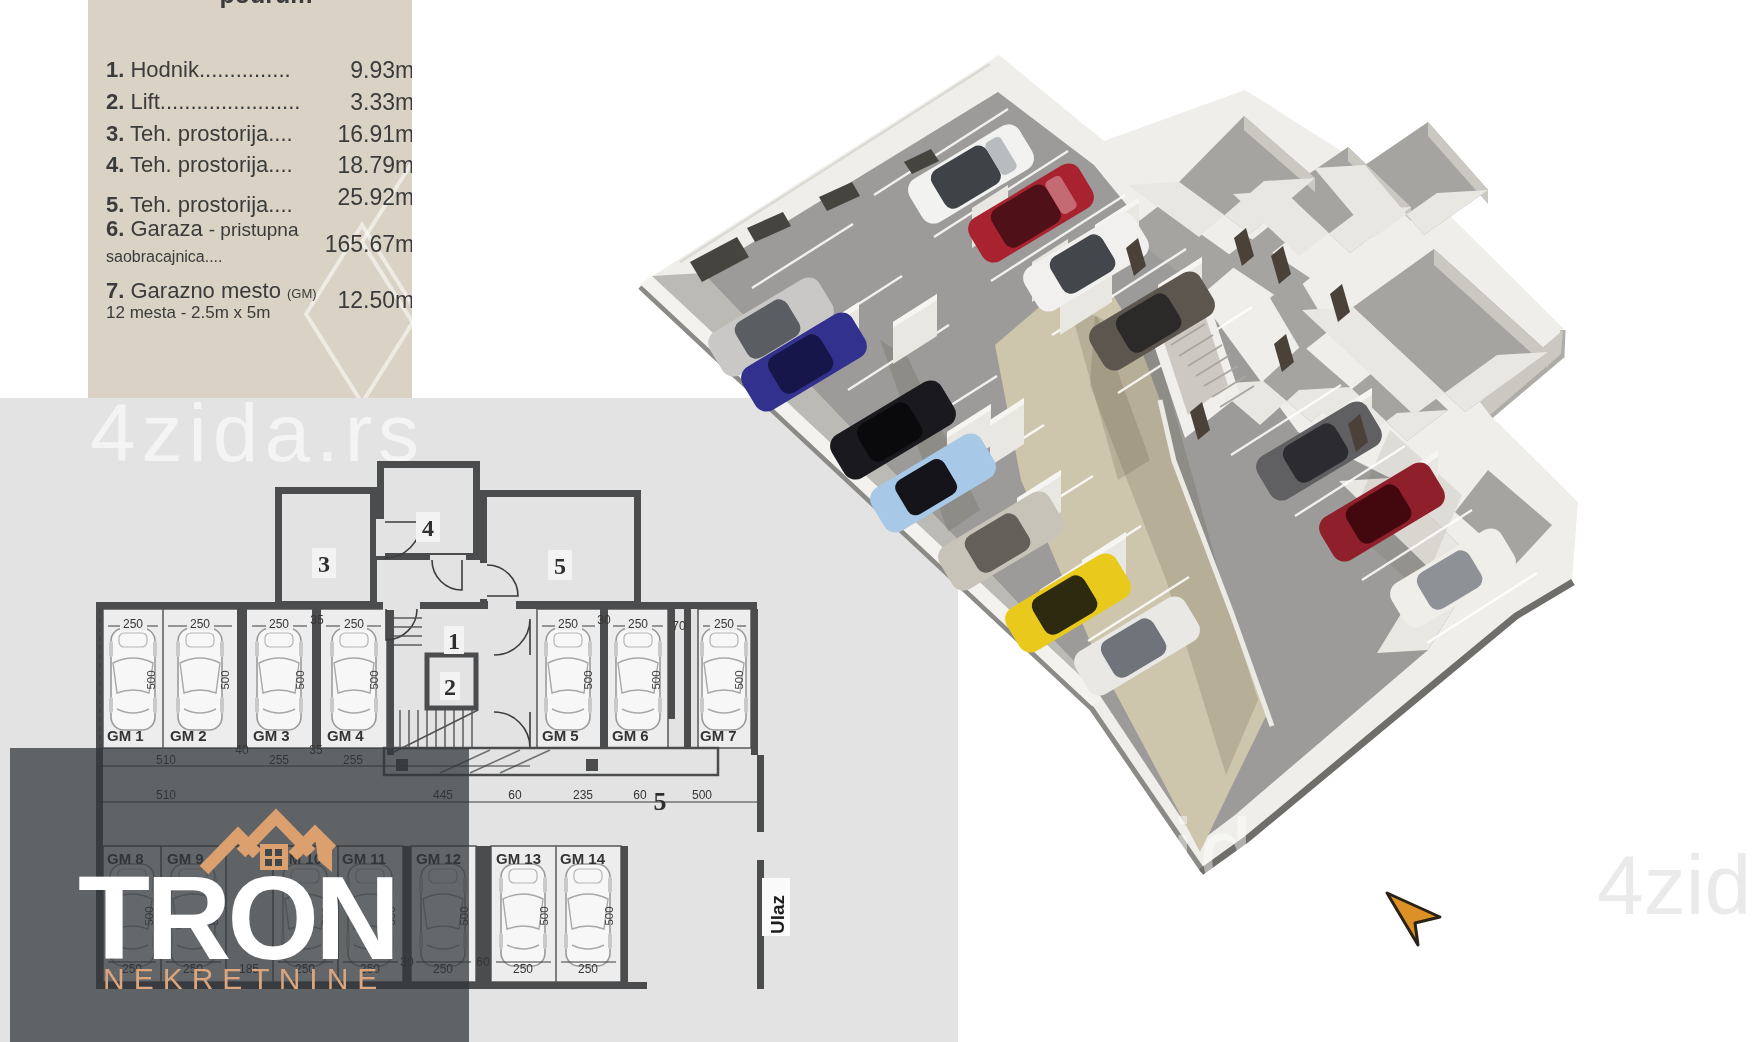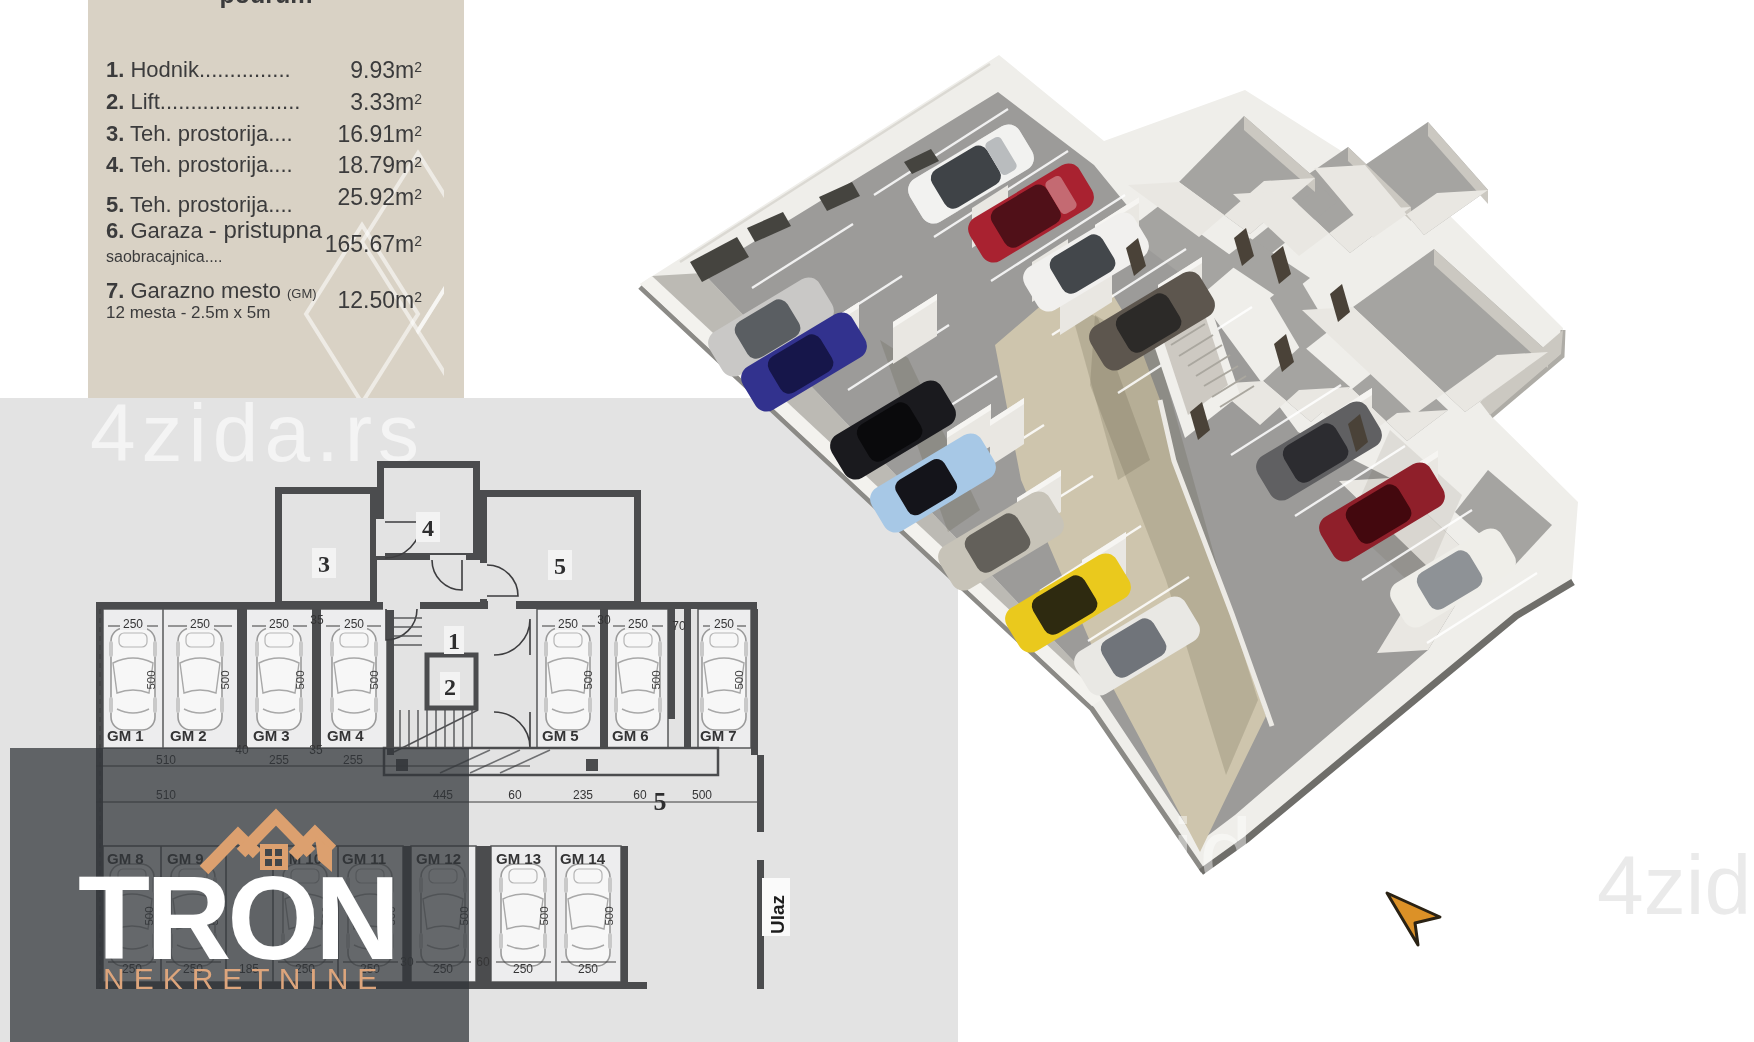--- a/index.html
+++ b/index.html
@@ -1,21 +1,21 @@
 <!DOCTYPE html>
 <html><head>
 <meta charset="utf-8">
 <style>
   html,body{margin:0;padding:0;}
   body{width:1754px;height:1042px;overflow:hidden;background:#ffffff;
        font-family:"Liberation Sans", sans-serif;}
   #page{position:relative;width:1754px;height:1042px;overflow:hidden;}
   .abs{position:absolute;}
   #graybg{left:0;top:398px;width:958px;height:644px;background:#e3e3e3;}
-  #beige{left:88px;top:0;width:376px;height:398px;background:#d9d2c5;overflow:hidden;}
+  #beige{left:88px;top:0;width:324px;height:398px;background:#d9d2c5;overflow:hidden;}
   #wm1{left:90px;top:386px;width:620px;height:82px;color:rgba(255,255,255,0.6);
        font-size:82px;letter-spacing:6px;}
   #legend{position:absolute;left:0;top:0;width:356px;height:398px;color:#3b3b3c;}
   .li{position:absolute;left:18px;white-space:nowrap;font-size:22px;}
   .li b{font-weight:bold;}
   .val{position:absolute;right:22px;font-size:23px;white-space:nowrap;}
   .sup{font-size:14px;vertical-align:6px;}
   .small{font-size:17px;}
   #podrum{position:absolute;left:0;top:-20px;width:356px;text-align:center;
           font-weight:bold;font-size:25px;color:#3b3b3c;}
@@ -42,21 +42,21 @@
       <div class="li" style="top:57px"><b>1.</b> Hodnik...............</div>
         <div class="val" style="top:57px">9.93m<span class="sup">2</span></div>
       <div class="li" style="top:89px"><b>2.</b> Lift.......................</div>
         <div class="val" style="top:89px">3.33m<span class="sup">2</span></div>
       <div class="li" style="top:121px"><b>3.</b> Teh. prostorija....</div>
         <div class="val" style="top:121px">16.91m<span class="sup">2</span></div>
       <div class="li" style="top:152px"><b>4.</b> Teh. prostorija....</div>
         <div class="val" style="top:152px">18.79m<span class="sup">2</span></div>
       <div class="li" style="top:192px"><b>5.</b> Teh. prostorija....</div>
         <div class="val" style="top:184px">25.92m<span class="sup">2</span></div>
-      <div class="li" style="top:216px"><b>6.</b> Garaza <span style="font-size:24px">- pristupna</span></div>
+      <div class="li" style="top:216px"><b>6.</b> Garaza <span style="font-size:19px">- pristupna</span></div>
         <div class="val" style="top:231px">165.67m<span class="sup">2</span></div>
       <div class="li small" style="top:248px;font-size:16px">saobracajnica....</div>
       <div class="li" style="top:278px"><b>7.</b> Garazno mesto <span style="font-size:13px">(GM)</span></div>
         <div class="val" style="top:287px">12.50m<span class="sup">2</span></div>
       <div class="li small" style="top:303px">12 mesta - 2.5m x 5m</div>
     </div>
   </div>
   <div class="abs" id="wm1">4zida.rs</div>
   <svg class="abs" style="left:0;top:0" width="1754" height="1042" viewBox="0 0 1754 1042">
     <defs>

